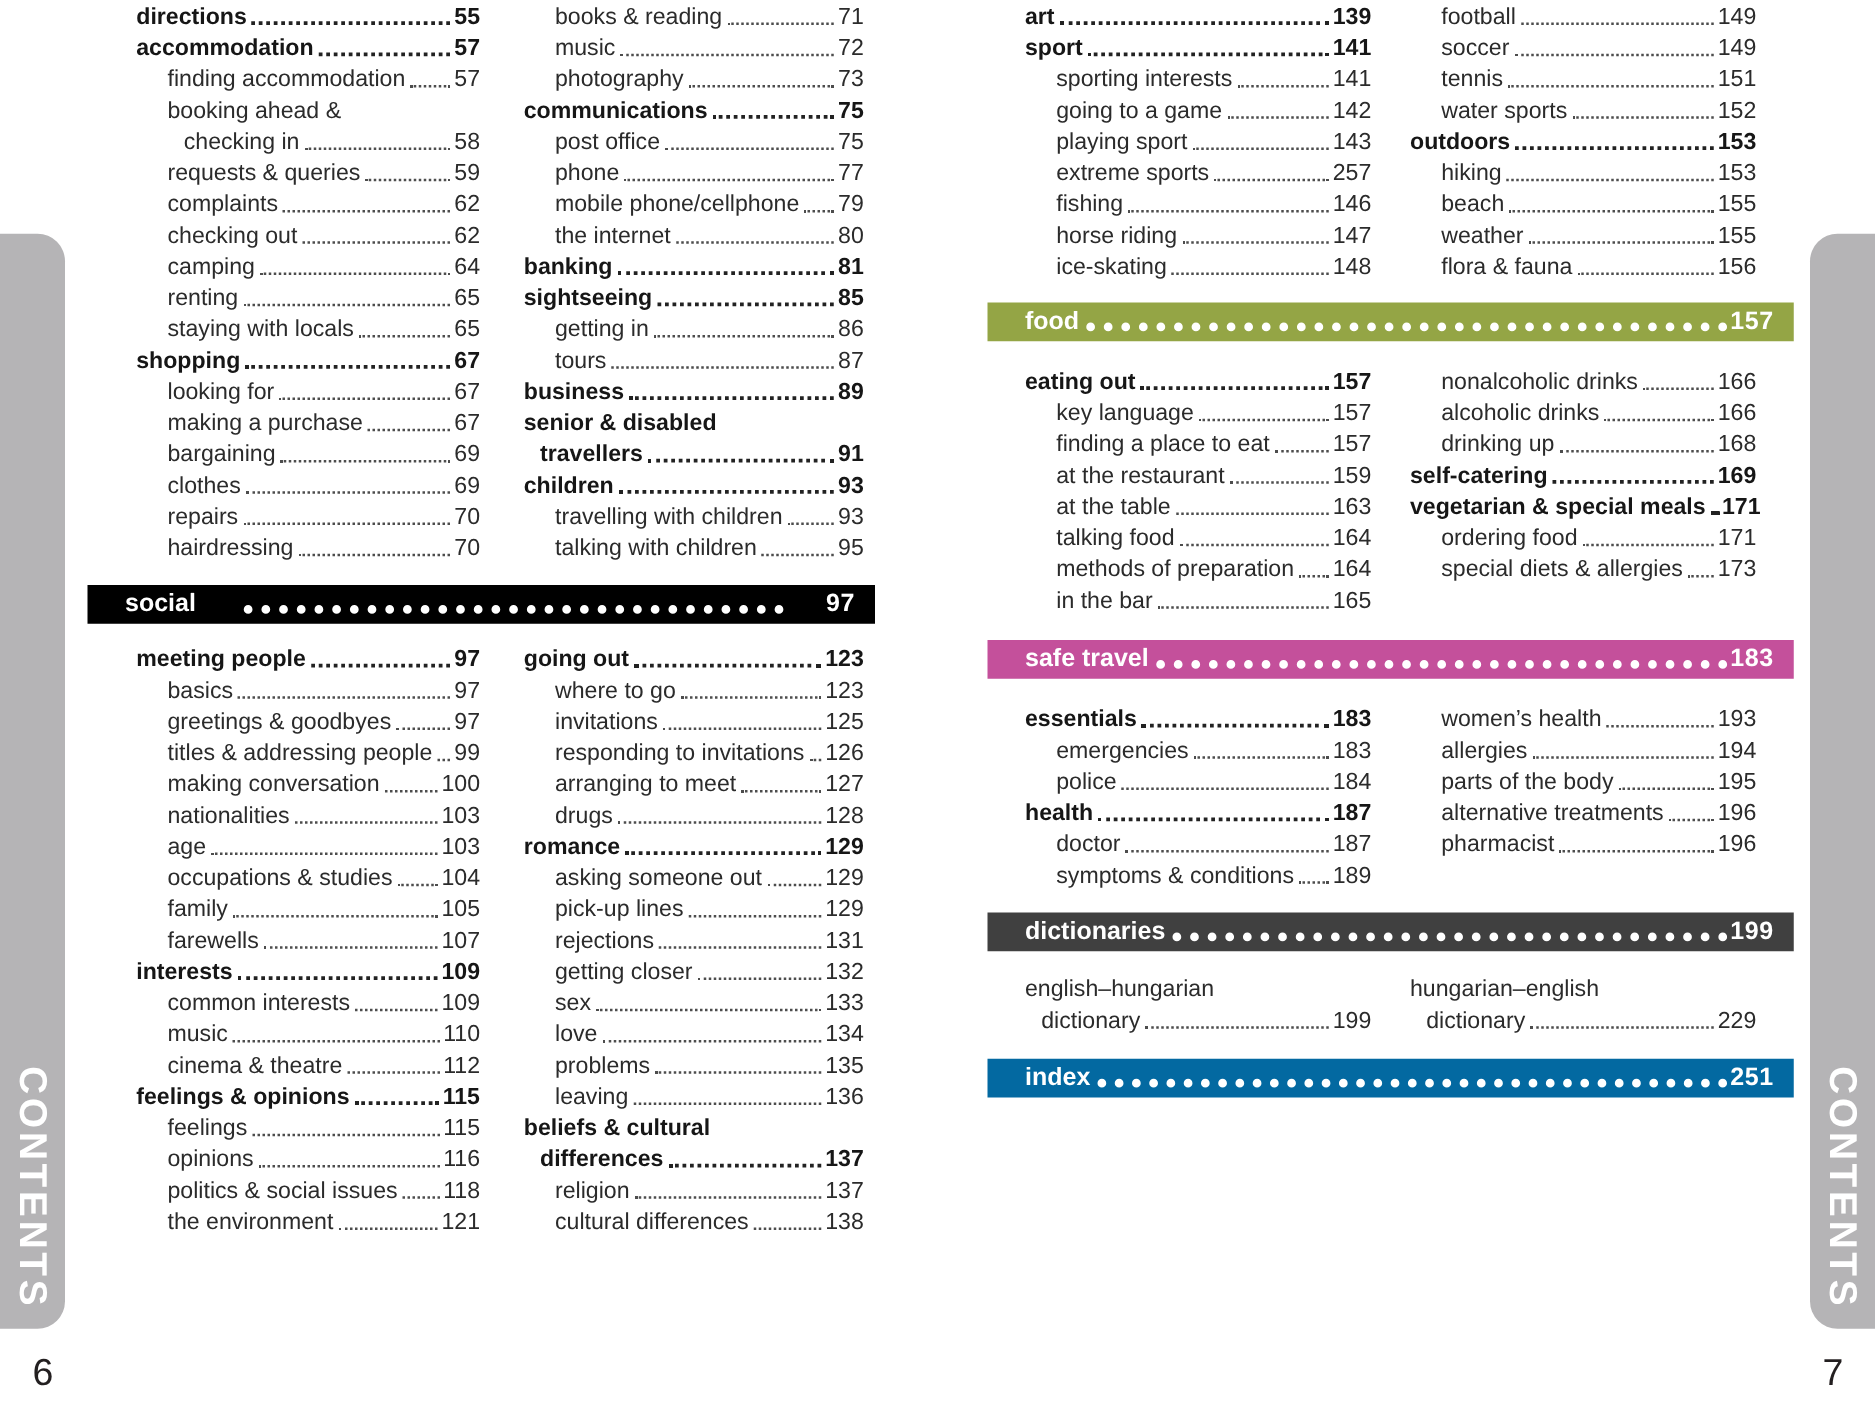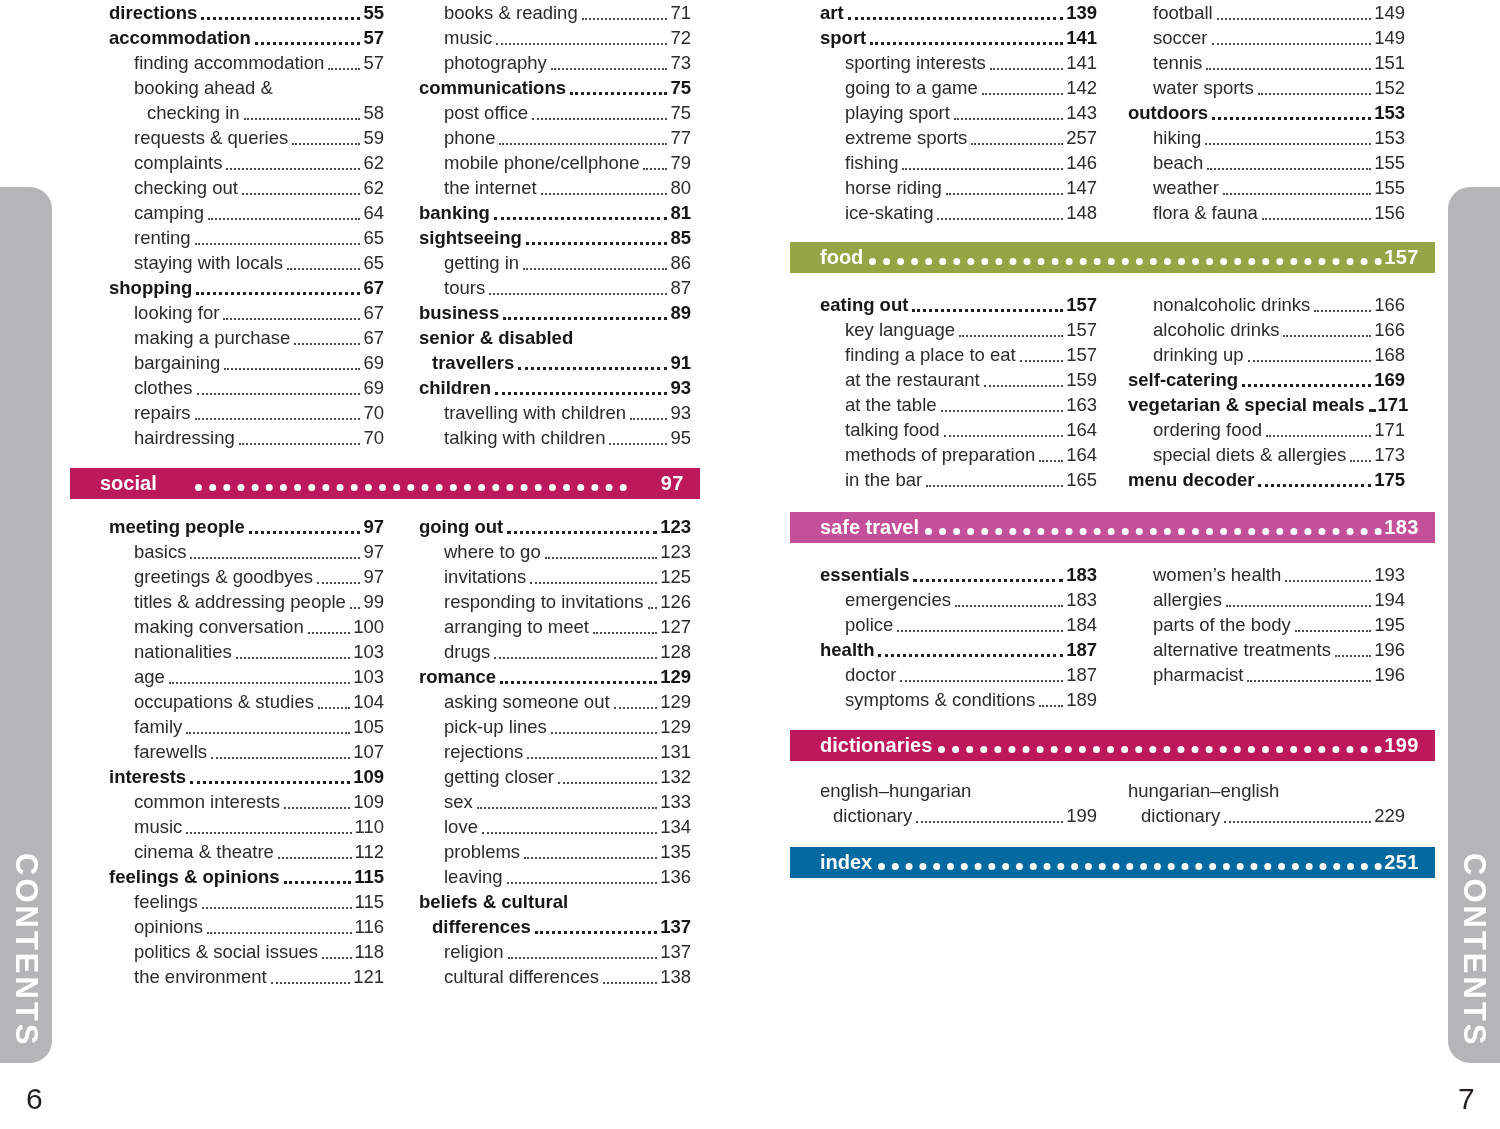--- a/index.html
+++ b/index.html
@@ -246,21 +246,21 @@
             <span class="leader"></span>
             <span class="entry-page">93</span>
           </div>
           <div class="row sub">
             <span class="entry-label">talking with children</span>
             <span class="leader"></span>
             <span class="entry-page">95</span>
           </div>
         </div>
       </div>
-      <div class="banner" style="background: #be185d; gap: 32px;">
+      <div class="banner" style="background: #000000; gap: 32px;">
         <span class="banner-label">social</span>
         <span class="leader"></span>
         <span class="banner-page">97</span>
       </div>
       <div class="cols">
         <div class="col">
           <div class="row bold">
             <span class="entry-label">meeting people</span>
             <span class="leader"></span>
             <span class="entry-page">97</span>
@@ -627,25 +627,20 @@
           <div class="row sub">
             <span class="entry-label">ordering food</span>
             <span class="leader"></span>
             <span class="entry-page">171</span>
           </div>
           <div class="row sub">
             <span class="entry-label">special diets &amp; allergies</span>
             <span class="leader"></span>
             <span class="entry-page">173</span>
           </div>
-          <div class="row bold">
-            <span class="entry-label">menu decoder</span>
-            <span class="leader"></span>
-            <span class="entry-page">175</span>
-          </div>
         </div>
       </div>
       <div class="banner b-safe" style="background: rgb(196, 80, 155);">
         <span class="banner-label">safe travel</span>
         <span class="leader"></span>
         <span class="banner-page">183</span>
       </div>
       <div class="cols">
         <div class="col">
           <div class="row bold">
@@ -700,21 +695,21 @@
             <span class="leader"></span>
             <span class="entry-page">196</span>
           </div>
           <div class="row sub">
             <span class="entry-label">pharmacist</span>
             <span class="leader"></span>
             <span class="entry-page">196</span>
           </div>
         </div>
       </div>
-      <div class="banner b-dict" style="background: #be185d; justify-content: center;">
+      <div class="banner b-dict" style="background: #404040; justify-content: center;">
         <span class="banner-label">dictionaries</span>
         <span class="leader"></span>
         <span class="banner-page">199</span>
       </div>
       <div class="cols dict-cols">
         <div class="col">
           <div class="row">
             <span class="entry-label">english–hungarian</span>
           </div>
           <div class="row cont">

